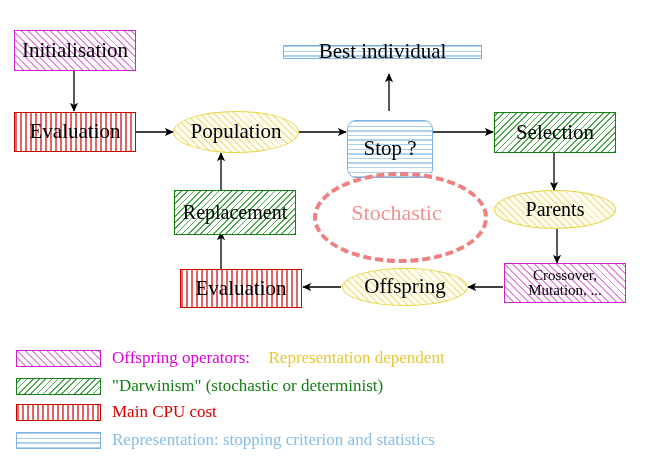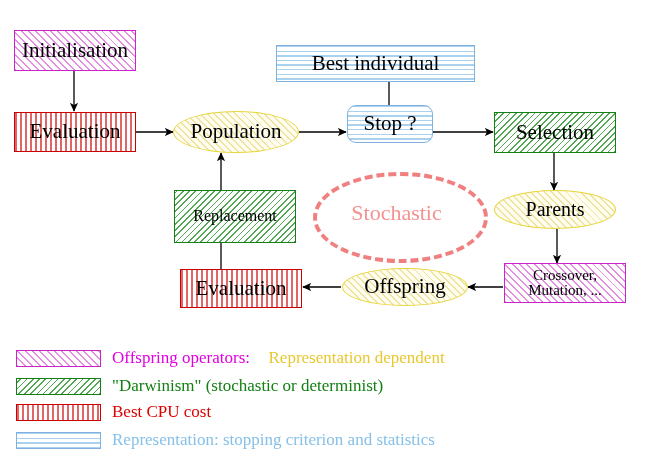--- a/index.html
+++ b/index.html
@@ -98,25 +98,25 @@
   </div>
 
   <div class="node rect red" style="left:14px;top:112px;width:122px;height:40px;font-size:21px;">
     <span>Evaluation</span>
   </div>
 
   <div class="node ellipse yellow" style="left:173px;top:111px;width:126px;height:42px;font-size:21px;">
     <span>Population</span>
   </div>
 
-  <div class="node rect rounded blue" style="left:347px;top:105px;width:86px;height:38px;font-size:21px;">
+  <div class="node rect rounded blue" style="left:347px;top:120px;width:86px;height:58px;font-size:21px;">
     <span>Stop ?</span>
   </div>
 
-  <div class="node rect blue" style="left:276px;top:45px;width:199px;height:37px;font-size:21px;">
+  <div class="node rect blue" style="left:283px;top:45px;width:199px;height:14px;font-size:21px;">
     <span>Best individual</span>
   </div>
 
   <div class="node rect green" style="left:494px;top:112px;width:122px;height:41px;font-size:21px;">
     <span>Selection</span>
   </div>
 
   <div class="node rect magenta" style="left:504px;top:263px;width:122px;height:40px;font-size:15px;flex-direction:column;justify-content:center;">
     <span>Crossover,</span>
     <span>Mutation, ...</span>
@@ -127,21 +127,21 @@
   </div>
 
   <div class="node ellipse yellow" style="left:342px;top:268px;width:126px;height:38px;font-size:21px;">
     <span>Offspring</span>
   </div>
 
   <div class="node rect red" style="left:180px;top:269px;width:122px;height:39px;font-size:21px;">
     <span>Evaluation</span>
   </div>
 
-  <div class="node rect green" style="left:174px;top:190px;width:122px;height:53px;font-size:16px;">
+  <div class="node rect green" style="left:174px;top:190px;width:122px;height:45px;font-size:20px;">
     <span>Replacement</span>
   </div>
 
   <div class="dashed-gen" style="left:313px;top:172px;width:167px;height:83px;"></div>
   <div class="gen-label node" style="left:313px;top:172px;width:167px;height:83px;font-size:22px;">
     <span>Stochastic</span>
   </div>
 
   <div id="legend">
 
@@ -154,21 +154,21 @@
       </div>
     </div>
 
     <div class="lg-row" style="top:34px;">
       <div class="swatch green" style="border:1.5px solid #138013;top:6px;"></div>
       <div class="lg-text c-green" style="font-size:17px;">"Darwinism" (stochastic or determinist)</div>
     </div>
 
     <div class="lg-row" style="top:60px;">
       <div class="swatch red" style="border:1.5px solid #cc0000;top:6px;"></div>
-      <div class="lg-text c-red" style="font-size:17px;">Best CPU cost</div>
+      <div class="lg-text c-red" style="font-size:17px;">Main CPU cost</div>
     </div>
 
     <div class="lg-row" style="top:88px;">
       <div class="swatch blue" style="border:1.5px solid #7fb2e0;top:6px;"></div>
       <div class="lg-text c-blue" style="font-size:17px;">Representation: stopping criterion and statistics</div>
     </div>
 
   </div>
 
 </div>

